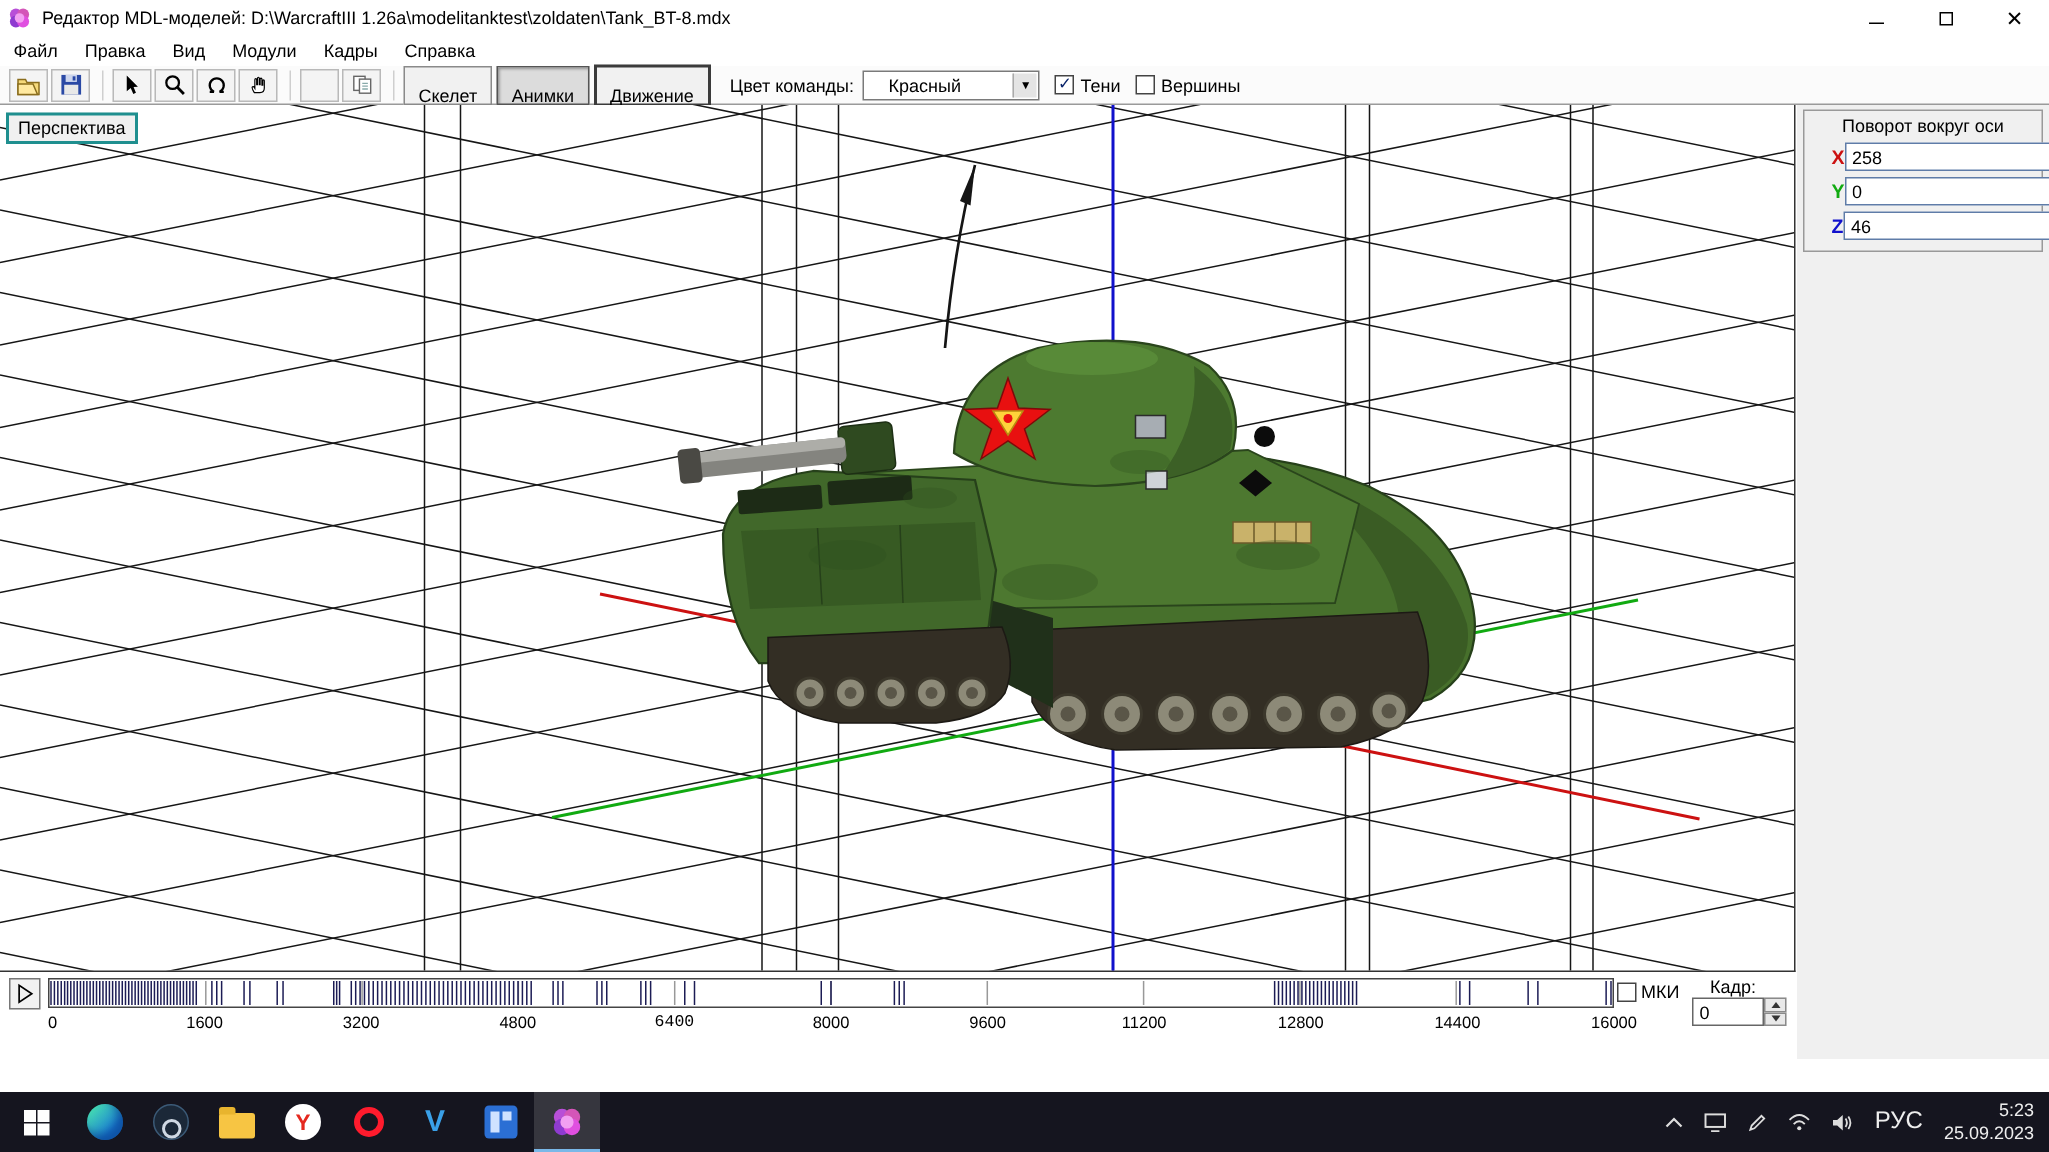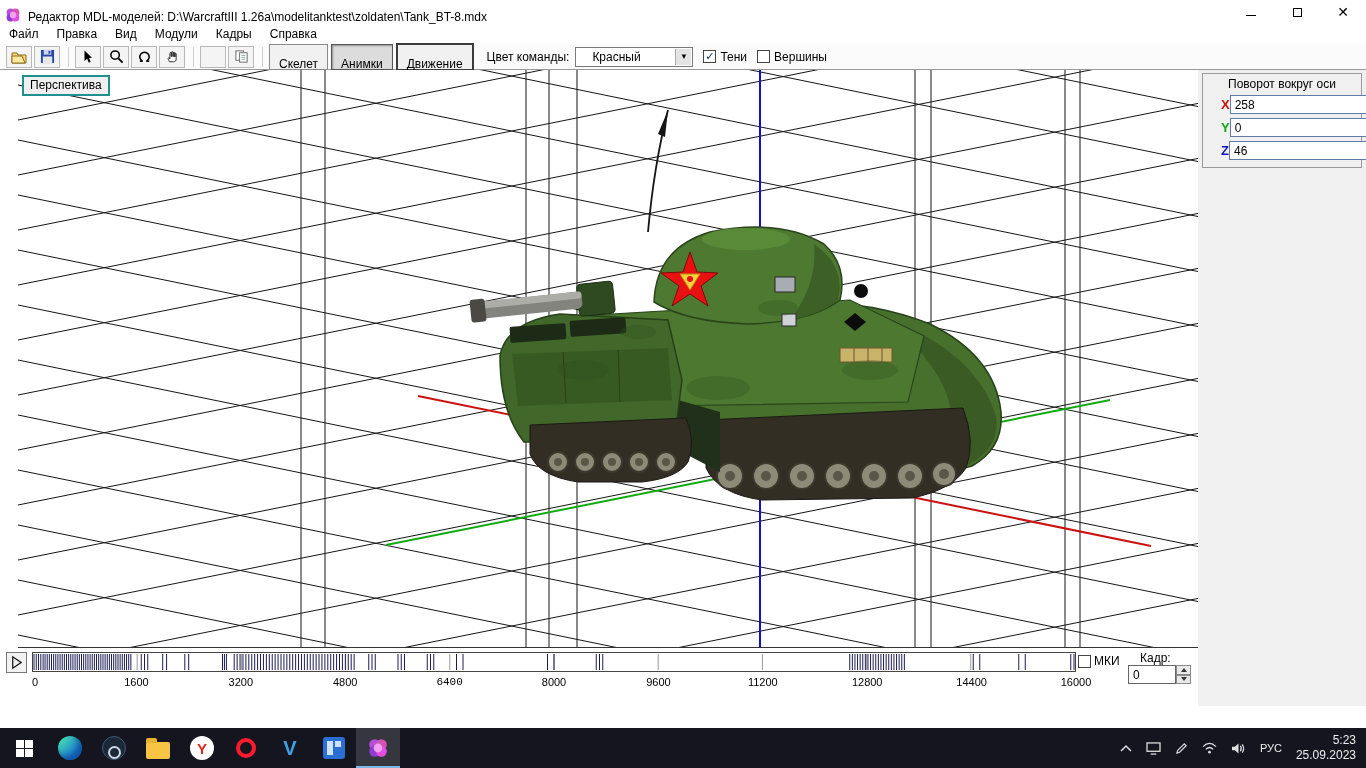--- a/index.html
+++ b/index.html
@@ -1,21 +1,21 @@
 <!DOCTYPE html>
 <html><head>
 <meta charset="utf-8">
 <style>
   * { margin:0; padding:0; box-sizing:border-box; }
   html,body { width:1366px; height:768px; }
   body { font-family:"Liberation Sans", sans-serif; font-size:12px; color:#000; }
   .screen { position:relative; width:1366px; height:768px; background:#fff; overflow:hidden; }
 
   
-  .titlebar { position:absolute; top:0; left:0; right:0; height:24px; background:#fff; display:flex; align-items:flex-end; padding-left:4px; }
+  .titlebar { position:absolute; top:0; left:0; right:0; height:24px; background:#fff; display:flex; align-items:center; padding-left:4px; }
   .titlebar .app-ic { width:18px; height:18px; display:flex; align-items:center; justify-content:center; }
   .titlebar .title { margin-left:6px; flex:1; white-space:nowrap; overflow:hidden; }
   .win-btn { width:46px; height:24px; display:flex; align-items:center; justify-content:center; cursor:default; }
   .glyph-min { width:10px; border-bottom:1px solid #000; height:1px; margin-top:6px; }
   .glyph-max { width:9px; height:9px; border:1px solid #000; }
   .glyph-close { font-size:14px; line-height:14px; }
 
   
   .menubar { position:absolute; top:24px; left:0; right:0; height:20px; background:#fff; display:flex; align-items:center; }
   .menu-item { padding:2px 9px; }
@@ -29,21 +29,21 @@
   .tab-btn.default { border:2px solid #3b3b3b; }
   .tb-label { margin:0 6px 0 10px; }
   .dropdown { width:118px; height:20px; border:1px solid #7a7a7a; background:#fff; display:flex; align-items:center; position:relative; padding-left:16px; }
   .dropdown .dd-arrow { position:absolute; right:1px; top:1px; bottom:1px; width:16px; background:#e4e4e4; border-left:1px solid #aaa; display:flex; align-items:center; justify-content:center; font-size:8px; }
   .checkwrap { display:flex; align-items:center; margin-left:10px; }
   .checkbox { width:13px; height:13px; border:1px solid #444; background:#fff; display:inline-flex; align-items:center; justify-content:center; font-size:11px; line-height:11px; color:#0a246a; }
   .checkbox.checked::after { content:"✓"; }
   .checkwrap span.cb-txt { margin-left:4px; }
 
   
-  .viewport { position:absolute; top:70px; left:18px; width:1197px; height:578px; background:#fff; border-right:1px solid #333; border-bottom:1px solid #333; overflow:hidden; }
+  .viewport { position:absolute; top:70px; left:0; width:1197px; height:578px; background:#fff; border-right:1px solid #333; border-bottom:1px solid #333; overflow:hidden; }
   .persp-btn { position:absolute; top:5px; left:4px; z-index:5; background:#f0f0f0; border:2px solid #1f8f8f; padding:1px 6px 2px; }
 
   
   .right-panel { position:absolute; top:70px; left:1198px; width:168px; height:636px; background:#f0f0f0; }
   .rot-panel { margin:3px 4px; border:1px solid #999; background:#f0f0f0; padding:3px 18px 7px; }
   .rot-title { text-align:center; margin-bottom:3px; }
   .rot-row { display:flex; align-items:center; margin-top:4px; }
   .rot-row .axis-letter { width:16px; font-weight:bold; font-size:13px; }
   .rot-row input { flex:1; height:19px; border:1px solid #5f7ca8; background:#fff; font-family:"Liberation Sans",sans-serif; font-size:12px; padding:0 4px; }
 
@@ -80,21 +80,21 @@
   .folder-ic { width:24px; height:17px; background:#f7c543; border-radius:2px; position:relative; margin-top:4px; }
   .folder-ic::before { content:""; position:absolute; top:-4px; left:0; width:11px; height:5px; background:#e8b42e; border-radius:2px 2px 0 0; }
   .ya-ball { background:#fff; display:flex; align-items:center; justify-content:center; color:#e5281e; font-weight:bold; font-size:15px; }
   .opera-ring { width:20px; height:20px; border-radius:50%; border:4px solid #ff1b2d; }
   .v-letter { font-size:20px; font-weight:bold; color:#3aa0e8; }
   .blue-tile { width:22px; height:22px; border-radius:3px; background:#2b6fd4; position:relative; }
   .blue-tile::before { content:""; position:absolute; left:4px; top:4px; width:6px; height:14px; background:#cfe2ff; }
   .blue-tile::after { content:""; position:absolute; left:12px; top:4px; width:6px; height:6px; background:#cfe2ff; }
   .tray { margin-left:auto; display:flex; align-items:center; }
   .tray-item { padding:0 7px; height:100%; display:flex; align-items:center; justify-content:center; }
-  .lang { font-size:11px; }
+  .lang { font-size:16px; }
   .clock { text-align:right; font-size:12px; line-height:15px; padding-right:10px; }
 </style>
 </head>
 <body>
 
 <div class="screen">
 
   <div class="titlebar">
     <span class="app-ic">
       <svg width="16" height="16" viewBox="0 0 20 20">

